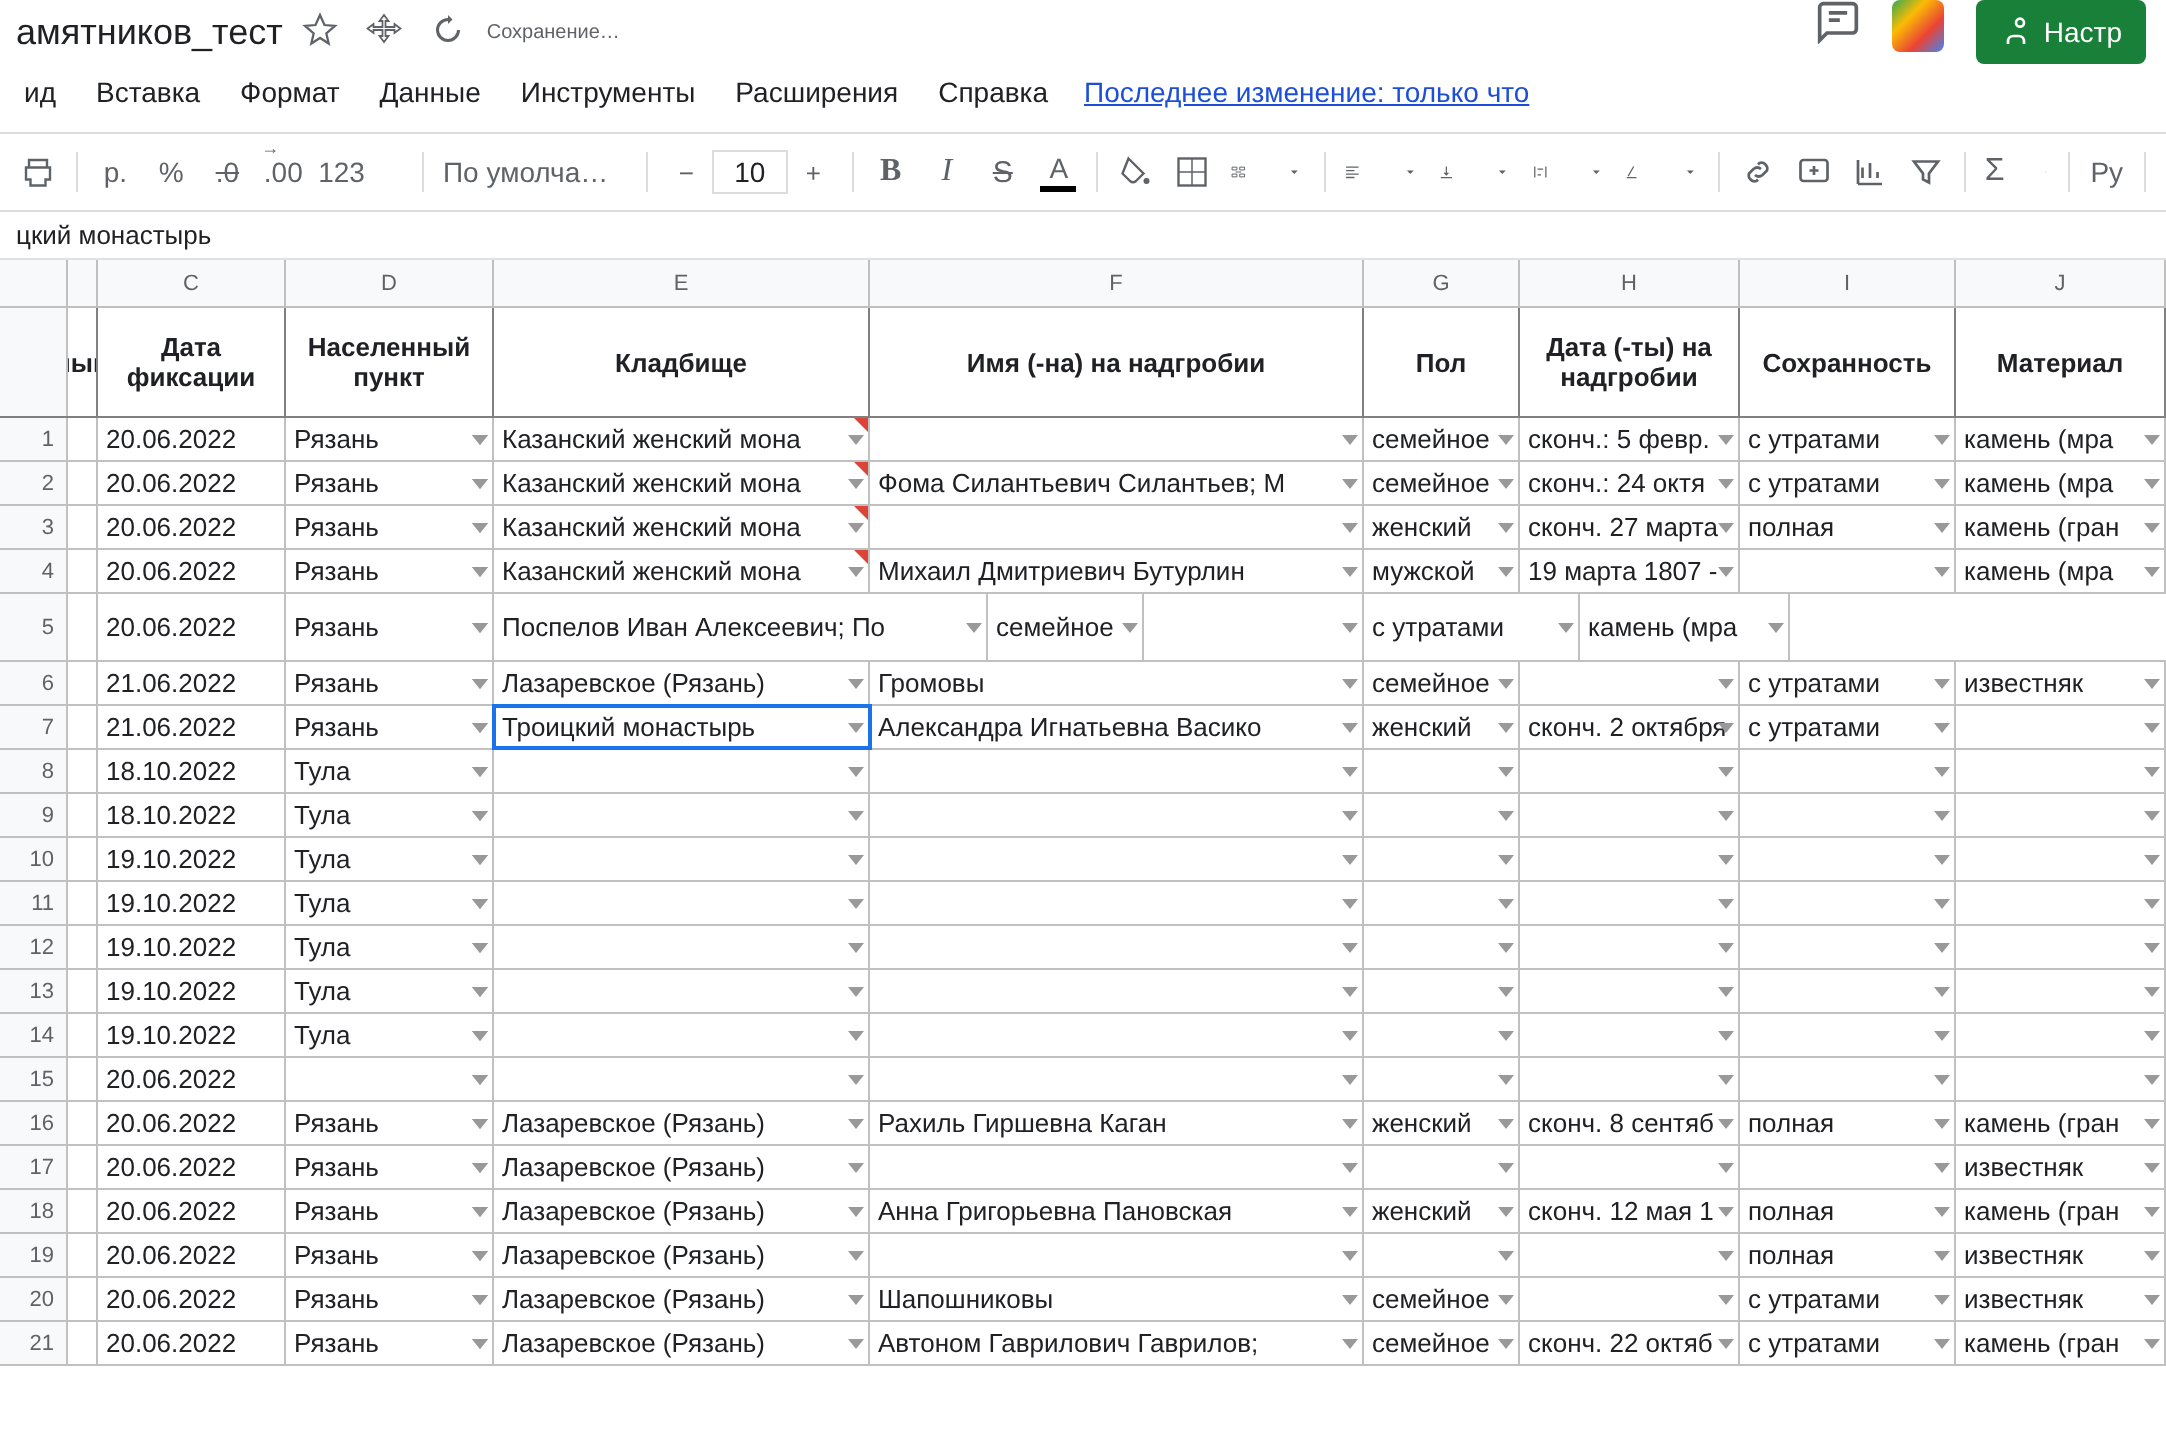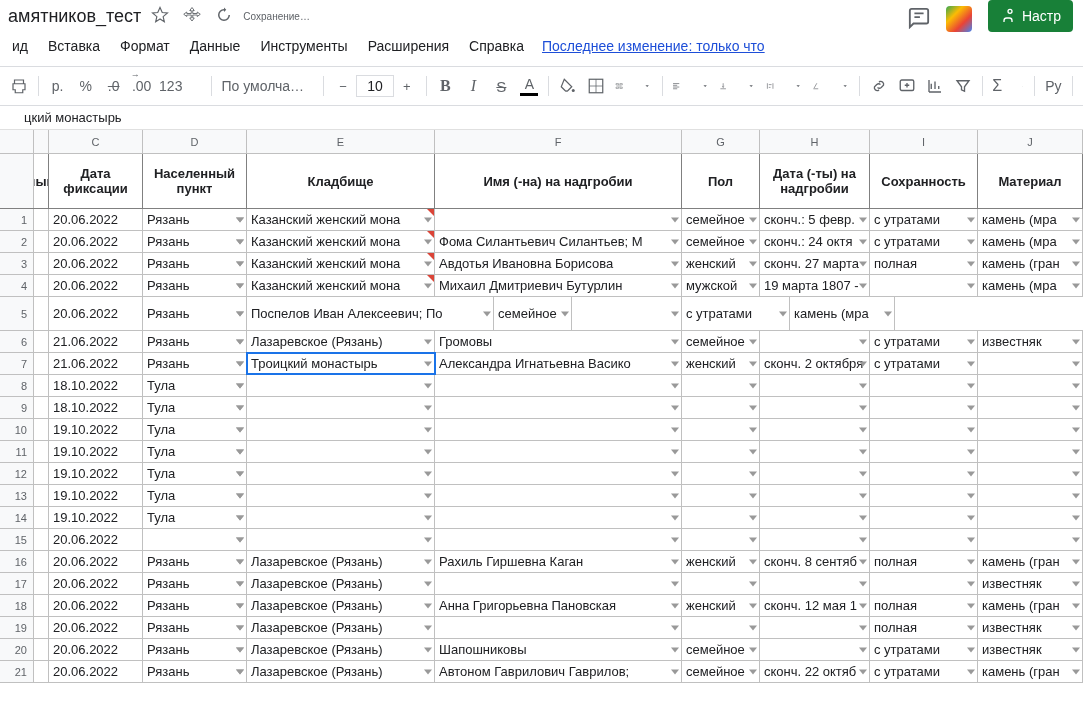--- a/index.html
+++ b/index.html
@@ -2,38 +2,38 @@
 <html><head>
 <meta charset="utf-8">
 <style>
   html,body{margin:0;padding:0;font-family:Arial,Helvetica,sans-serif;font-size:13px;color:#202124;background:#fff;width:1083px;height:722px;overflow:hidden}
   *{box-sizing:border-box}
   .titlebar{display:flex;align-items:center;height:32px;padding-left:8px;gap:10px}
   .doc-title{font-size:18px;color:#202124}
   .title-icons{display:flex;gap:14px;align-items:center;color:#5f6368}
   .title-icons svg{width:18px;height:18px;fill:#5f6368}
   .saving{color:#5f6368;font-size:10px}
-  .right-icons{margin-left:auto;display:flex;align-items:flex-end;gap:16px;padding-right:10px}
+  .right-icons{margin-left:auto;display:flex;align-items:flex-start;gap:16px;padding-right:10px}
   .right-icons svg{width:22px;height:22px;fill:#5f6368}
   .meet-icon{width:26px;height:26px;border-radius:4px;background:linear-gradient(135deg,#34a853 0%,#fbbc04 33%,#ea4335 66%,#4285f4 100%);}
   .share-btn{background:#188038;color:#fff;border-radius:4px;padding:8px 12px;display:flex;align-items:center;gap:6px;font-size:14px;font-weight:500}
   .share-btn svg{fill:#fff;width:16px;height:16px}
   .menubar{display:flex;align-items:center;gap:4px;height:28px;padding-left:4px;font-size:14px;color:#202124}
   .menubar .m{padding:4px 8px;border-radius:4px;cursor:pointer}
   .last-edit{color:#1d4ed8;text-decoration:underline;margin-left:6px}
   .toolbar{display:flex;align-items:center;height:40px;border-top:1px solid #dadce0;border-bottom:1px solid #dadce0;padding:0 6px;gap:2px;margin-top:6px}
   .tb{min-width:26px;height:26px;display:flex;align-items:center;justify-content:center;color:#5f6368;border-radius:2px;padding:0 4px}
   .tb svg{width:18px;height:18px;fill:#5f6368}
   .sep{width:1px;height:20px;background:#dadce0;margin:0 4px}
   .tb-text{font-size:14px;color:#5f6368;white-space:nowrap}
   .font-select{display:flex;align-items:center;gap:20px;padding:0 4px}
   .font-size-box{display:flex;align-items:center}
   .font-size-box .num{border:1px solid #dadce0;padding:2px 10px;font-size:14px}
   .accent-bar{height:3px;width:18px;background:#000;margin-top:1px}
-  .fx-bar{display:flex;align-items:center;height:24px;padding:2px 24px;font-size:13px;color:#202124;border-bottom:1px solid #e0e0e0}
+  .fx-bar{display:flex;align-items:center;height:24px;padding:2px 8px;font-size:13px;color:#202124;border-bottom:1px solid #e0e0e0}
   .grid{position:relative}
   .col-headers{display:flex;background:#f8f9fa;border-bottom:1px solid #c0c0c0;height:24px}
   .ch{border-right:1px solid #c0c0c0;display:flex;align-items:center;justify-content:center;font-size:11px;color:#5f6368;background:#f8f9fa}
   .data-header-row{display:flex;background:#fff;border-bottom:1px solid #808080}
   .dh{border-right:1px solid #808080;display:flex;align-items:center;justify-content:center;font-weight:bold;font-size:13px;text-align:center;padding:4px 2px;height:54px;position:relative;overflow:hidden}
   .data-row{display:flex;border-bottom:1px solid #c0c0c0;height:22px;background:#fff}
   .data-row.tall{height:34px}
   .rn{border-right:1px solid #c0c0c0;display:flex;align-items:center;justify-content:flex-end;padding-right:6px;font-size:11px;color:#5f6368;background:#f8f9fa}
   .cell{border-right:1px solid #c0c0c0;display:flex;align-items:center;padding:0 4px 0 4px;font-size:13px;white-space:nowrap;overflow:hidden;position:relative}
   .cell.right{justify-content:flex-end;padding-right:18px}
@@ -361,21 +361,20 @@
           <span class="cell-text">Рязань</span>
           <span class="dd"></span>
           <span class="dd"></span>
         </div>
         <div class="cell w-e">
           <span class="cell-text">Казанский женский мона</span>
           <span class="dd"></span>
           <span class="red-mark"></span>
         </div>
         <div class="cell w-f">
-          <span class="cell-text">Авдотья Ивановна Борисова</span>
           <span class="dd"></span>
         </div>
         <div class="cell w-g">
           <span class="cell-text">женский</span>
           <span class="dd"></span>
         </div>
         <div class="cell w-h">
           <span class="cell-text">сконч. 27 марта</span>
           <span class="dd"></span>
         </div>

